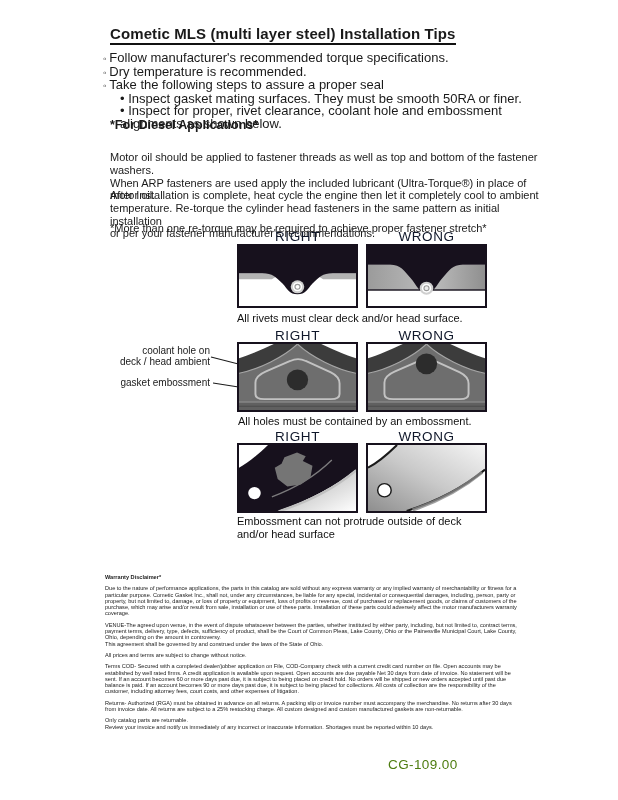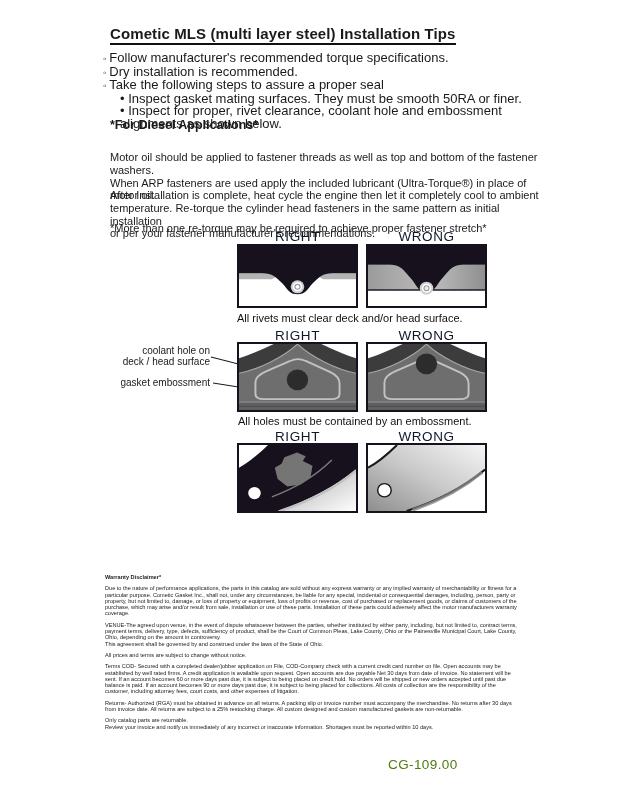--- a/index.html
+++ b/index.html
@@ -48,21 +48,21 @@
 </style>
 </head>
 <body>
 
 <div id="page">
 
   <div class="abs" id="title">Cometic MLS (multi layer steel) Installation Tips</div>
 
   <div class="abs" id="tips">
     <div class="tip-l1"><span>Follow manufacturer's recommended torque specifications.</span></div>
-    <div class="tip-l1"><span>Dry installation is recommended.</span></div>
+    <div class="tip-l1"><span>Dry temperature is recommended.</span></div>
     <div class="tip-l1"><span>Take the following steps to assure a proper seal</span></div>
     <div class="tip-l2"><span>Inspect gasket mating surfaces.  They must be smooth 50RA or finer.</span></div>
     <div class="tip-l2"><span>Inspect for proper, rivet clearance, coolant hole and embossment alignments as shown below.</span></div>
   </div>
 
   <div class="abs" id="diesel-heading">*For Diesel Applications*</div>
 
   <div class="abs para" id="para1">
     <span style="display:block">Motor oil should be applied to fastener threads as well as top and bottom of the fastener washers.</span>
     <span style="display:block">When ARP fasteners are used apply the included lubricant (Ultra-Torque®) in place of motor oil.</span>
@@ -107,21 +107,21 @@
       <circle cx="60.5" cy="45" r="2.6" fill="#ededed" stroke="#9a9a9a" stroke-width="1.2"></circle>
     </svg>
   </div>
   <div class="abs caption" id="d1-caption">All rivets must clear deck and/or head surface.</div>
 
   <div class="abs dg-label d2-label lab-left">RIGHT</div>
   <div class="abs dg-label d2-label lab-right">WRONG</div>
 
   <div class="abs annot" id="annot1">
     <span style="display:block">coolant hole on</span>
-    <span style="display:block">deck / head surface</span>
+    <span style="display:block">deck / head ambient</span>
   </div>
   <div class="abs annot" id="annot2">gasket embossment</div>
 
   <svg class="abs" style="left:205px;top:350px;" width="100" height="45">
     <line x1="6" y1="7" x2="92" y2="29" stroke="#1a1a1a" stroke-width="1.1"></line>
     <line x1="8" y1="33" x2="53" y2="40" stroke="#1a1a1a" stroke-width="1.1"></line>
   </svg>
 
   <div class="abs panel d2-panel lab-left">
     <svg viewBox="0 0 121 70" preserveAspectRatio="none">
@@ -187,20 +187,21 @@
         </linearGradient>
       </defs>
       <rect width="121" height="70" fill="#ffffff"></rect>
       <path d="M30,0 H121 V26 C100,44 70,60 40,70 H0 V24 C8,20 20,10 30,0 Z" fill="url(#d3w1)"></path>
       <path d="M30,0 C20,10 8,20 0,24" stroke="#1a1a1a" stroke-width="2.2" fill="none"></path>
       <path d="M121,26 C100,44 70,60 40,70" stroke="#1a1a1a" stroke-width="2.2" fill="none"></path>
       <path d="M118,29 C98,46 72,60 46,69" stroke="#8a8a8a" stroke-width="3.5" fill="none" opacity="0.8"></path>
       <circle cx="17" cy="48" r="7" fill="#ffffff" stroke="#1a1a1a" stroke-width="1.5"></circle>
     </svg>
   </div>
+  <div class="abs caption" id="d3-caption">Embossment can not protrude outside of deck and/or head surface</div>
 
   <div class="abs" id="legal">
     <div class="lp lh">Warranty Disclaimer*</div>
     <div class="lp">Due to the nature of performance applications, the parts in this catalog are sold without any express warranty or any implied warranty of merchantability or fitness for a particular purpose.  Cometic Gasket Inc., shall not, under any circumstances, be liable for any special, incidental or consequential damages, including, person, party or property, but not limited to, damage, or loss of property or equipment, loss of profits or revenue, cost of purchased or replacement goods, or claims of customers of the purchase, which may arise and/or result from sale, installation or use of these parts.  Installation of these parts could adversely affect the motor manufacturers warranty coverage.</div>
     <div class="lp">
       <span class="lline">VENUE-The agreed upon venue, in the event of dispute whatsoever between the parties, whether instituted by either party, including, but not limited to, contract terms, payment terms, delivery, type, defects, sufficiency of product, shall be the Court of Common Pleas, Lake County, Ohio or the Painesville Municipal Court, Lake County, Ohio, depending on the amount in controversy.</span>
       <span class="lline">This agreement shall be governed by and construed under the laws of the State of Ohio.</span>
     </div>
     <div class="lp">All prices and terms are subject to change without notice.</div>
     <div class="lp">Terms COD- Secured with a completed dealer/jobber application on File, COD-Company check with a current credit card number on file.  Open accounts may be established by well rated firms.  A credit application is available upon request.  Open accounts are due payable Net 30 days from date of invoice.  No statement will be sent.  If an account becomes 60 or more days past due, it is subject to being placed on credit hold.  No orders will be shipped or new orders accepted until past due balance is paid.  If an account becomes 90 or more days past due, it is subject to being placed for collections.  All costs of collection are the responsibility of the customer, including attorney fees, court costs, and other expenses of litigation.</div>

